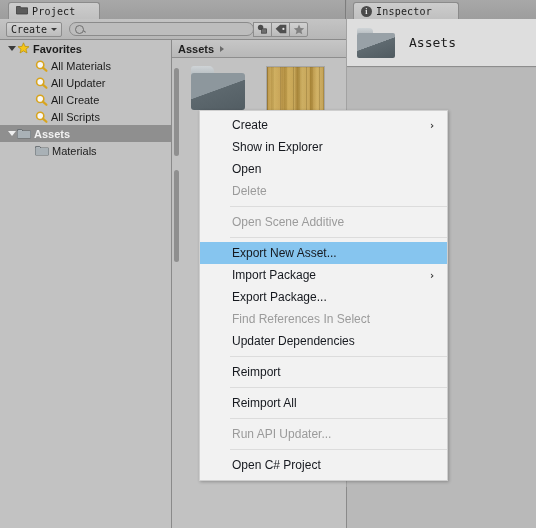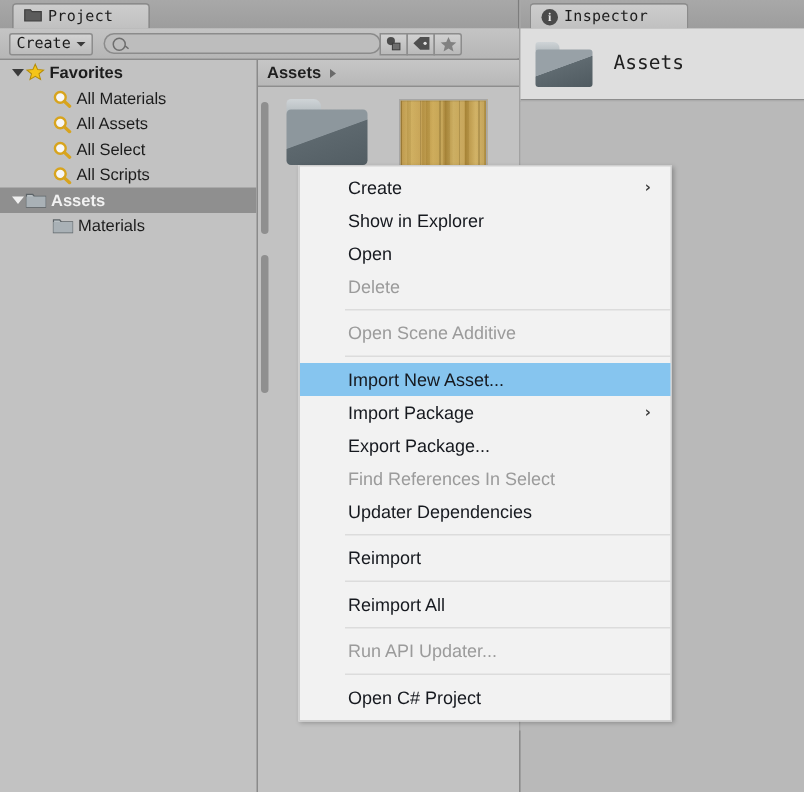--- a/index.html
+++ b/index.html
@@ -457,32 +457,32 @@
             </div>
             <div class="tree-row">
               <span style="flex: 0 0 24px;"></span>
               <span class="tw"></span>
               <span class="ico" style="margin-right: 3px; display: inline-flex; align-items: center;">
                 <svg width="13" height="12" viewBox="0 0 13 12">
                   <circle cx="5.2" cy="4.9" r="3.6" fill="#f7f7f7" stroke="#d8a41d" stroke-width="1.6"></circle>
                   <line x1="7.9" y1="7.6" x2="11.4" y2="10.8" stroke="#d8a41d" stroke-width="2.2" stroke-linecap="round"></line>
                 </svg>
               </span>
-              <span>All Assets</span>
+              <span>All Updater</span>
             </div>
             <div class="tree-row">
               <span style="flex: 0 0 24px;"></span>
               <span class="tw"></span>
               <span class="ico" style="margin-right: 3px; display: inline-flex; align-items: center;">
                 <svg width="13" height="12" viewBox="0 0 13 12">
                   <circle cx="5.2" cy="4.9" r="3.6" fill="#f7f7f7" stroke="#d8a41d" stroke-width="1.6"></circle>
                   <line x1="7.9" y1="7.6" x2="11.4" y2="10.8" stroke="#d8a41d" stroke-width="2.2" stroke-linecap="round"></line>
                 </svg>
               </span>
-              <span>All Select</span>
+              <span>All Create</span>
             </div>
             <div class="tree-row">
               <span style="flex: 0 0 24px;"></span>
               <span class="tw"></span>
               <span class="ico" style="margin-right: 3px; display: inline-flex; align-items: center;">
                 <svg width="13" height="12" viewBox="0 0 13 12">
                   <circle cx="5.2" cy="4.9" r="3.6" fill="#f7f7f7" stroke="#d8a41d" stroke-width="1.6"></circle>
                   <line x1="7.9" y1="7.6" x2="11.4" y2="10.8" stroke="#d8a41d" stroke-width="2.2" stroke-linecap="round"></line>
                 </svg>
               </span>
@@ -577,21 +577,21 @@
       </div>
       <div class="mi disabled">
         <span>Delete</span>
       </div>
       <div class="msep"></div>
       <div class="mi disabled">
         <span>Open Scene Additive</span>
       </div>
       <div class="msep"></div>
       <div class="mi highlight">
-        <span>Import New Asset...</span>
+        <span>Export New Asset...</span>
       </div>
       <div class="mi">
         <span>Import Package</span>
         <span class="submenu-arrow">›</span>
       </div>
       <div class="mi">
         <span>Export Package...</span>
       </div>
       <div class="mi disabled">
         <span>Find References In Select</span>

